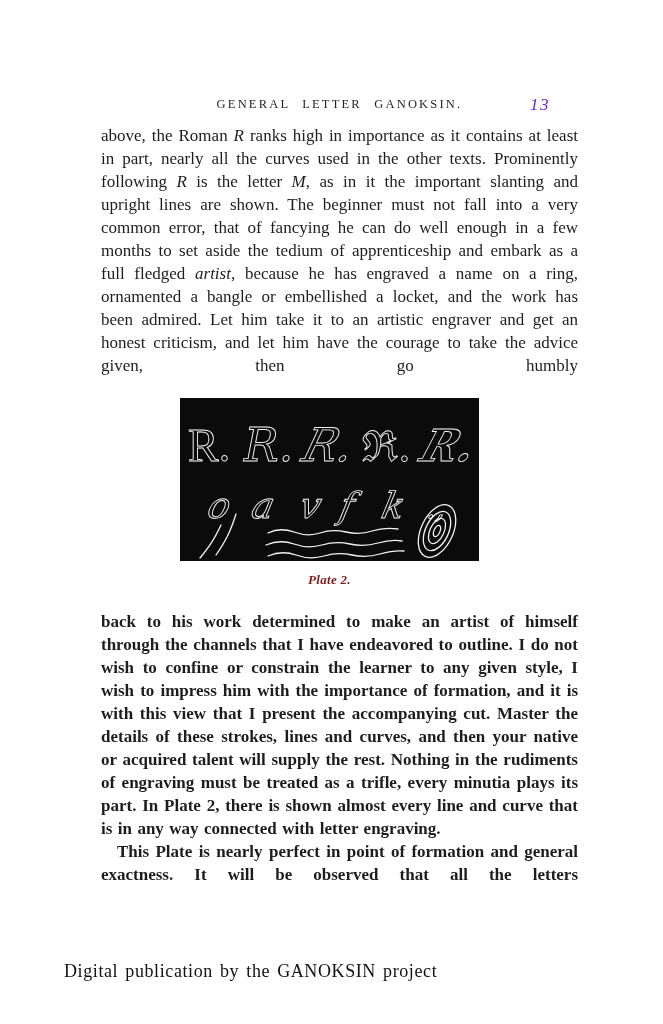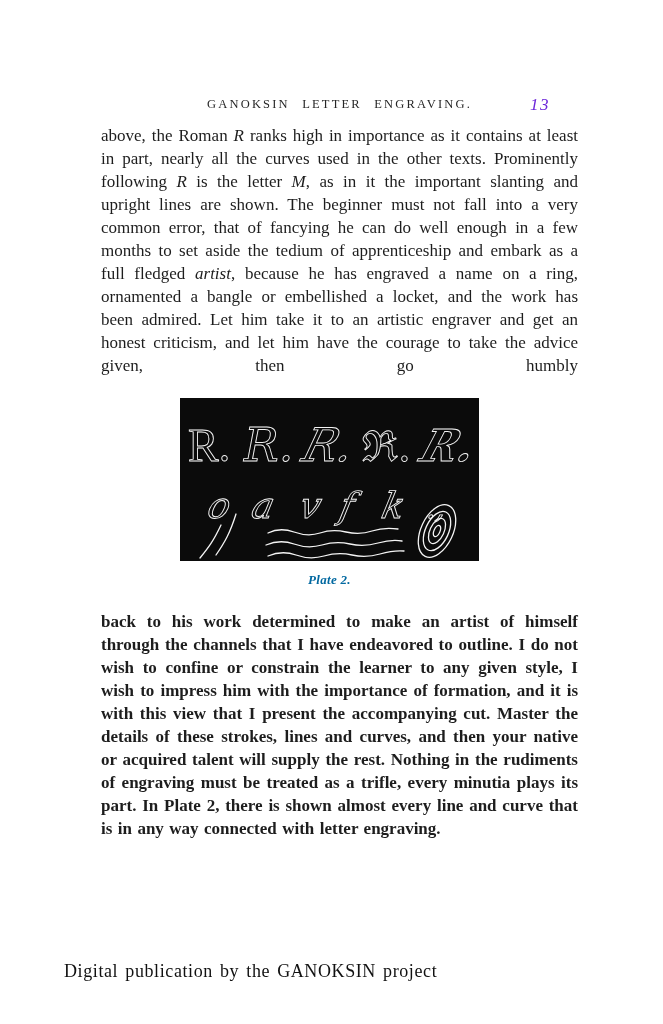--- a/index.html
+++ b/index.html
@@ -36,21 +36,21 @@
   .body-para.indent{text-indent:16px;}
   .body-para i{font-style:italic;}
   
   .plate-figure{margin:21px 0 0 0;padding:0;width:100%;}
   .plate-box{
     width:299px;height:163px;margin-left:79px;display:block;
   }
   .plate-caption{
     display:block;width:299px;margin-left:79px;margin-top:7px;
     text-align:center;font-size:13px;font-weight:bold;font-style:italic;
-    letter-spacing:.3px;color:#0369a1;text-align-last:center;
+    letter-spacing:.3px;color:#7f1d1d;text-align-last:center;
   }
   .after-plate{margin-top:19px;font-weight:bold;}
   
   .plate-letter{
     fill:none;stroke:#f4f4f4;stroke-width:.9;
     font-family:"DejaVu Serif",serif;
   }
   .st-roman{font-family:"Liberation Serif",serif;}
   .st-italic,.st-script,.st-ornate,.r2l{font-style:italic;}
   .st-ornate{font-weight:bold;}
@@ -61,21 +61,21 @@
     font-family:Liberation Serif, serif;
     font-size:18px;letter-spacing:.6px;word-spacing:2px;color:#111;
   }
 </style>
 </head>
 <body>
 
 <div class="page">
 
   <div class="running-header">
-    <span class="header-title">GANOKSIN LETTER ENGRAVING.</span>
+    <span class="header-title">GENERAL LETTER GANOKSIN.</span>
     <span class="page-number">13</span>
   </div>
 
   <div class="body-col">
 
     <div id="paras-top">
         <p class="body-para cont"><span>above, the Roman </span><i>R</i><span> ranks high in importance as it contains at least in part, nearly all the curves used in the other texts. Prominently following </span><i>R</i><span> is the letter </span><i>M</i><span>, as in it the important slanting and upright lines are shown. The beginner must not fall into a very common error, that of fancying he can do well enough in a few months to set aside the tedium of apprenticeship and embark as a full fledged </span><i>artist</i><span>, because he has engraved a name on a ring, ornamented a bangle or embellished a locket, and the work has been admired. Let him take it to an artistic engraver and get an honest criticism, and let him have the courage to take the advice given, then go humbly</span></p>
       </div>
 
     <figure class="plate-figure">
@@ -129,19 +129,20 @@
           </g>
           <g transform="translate(246,120) skewX(-12)">
             <text x="0" y="0" class="plate-letter r2l" font-size="28">.,</text>
           </g>
         </svg>
       <figcaption class="plate-caption">Plate 2.</figcaption>
     </figure>
 
     <div id="paras-bottom" class="after-plate">
         <p class="body-para"><span>back to his work determined to make an artist of himself through the channels that I have endeavored to outline. I do not wish to confine or constrain the learner to any given style, I wish to impress him with the importance of formation, and it is with this view that I present the accompanying cut. Master the details of these strokes, lines and curves, and then your native or acquired talent will supply the rest. Nothing in the rudiments of engraving must be treated as a trifle, every minutia plays its part. In Plate 2, there is shown almost every line and curve that is in any way connected with letter engraving.</span></p>
+        <p class="body-para indent cont"><span>This Plate is nearly perfect in point of formation and general exactness. It will be observed that all the letters</span></p>
       </div>
 
   </div>
 
   <div class="footer">Digital publication by the GANOKSIN project</div>
 
 </div>
 
 </body></html>

